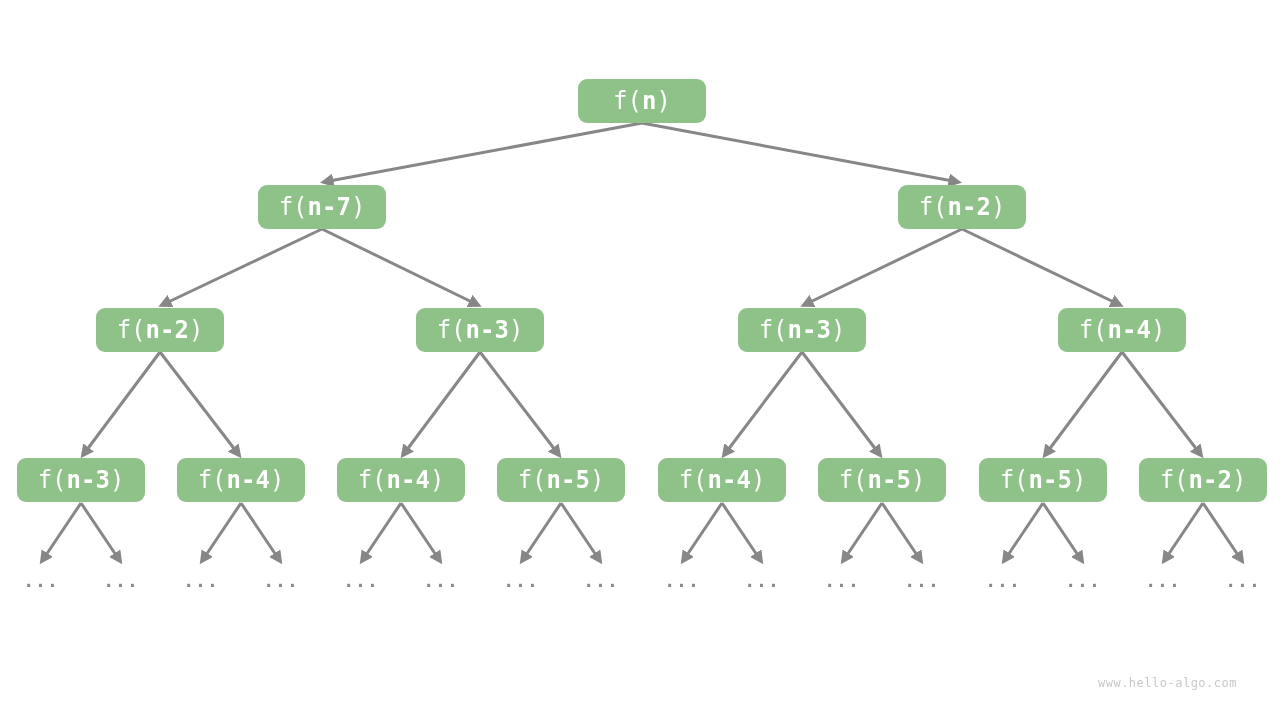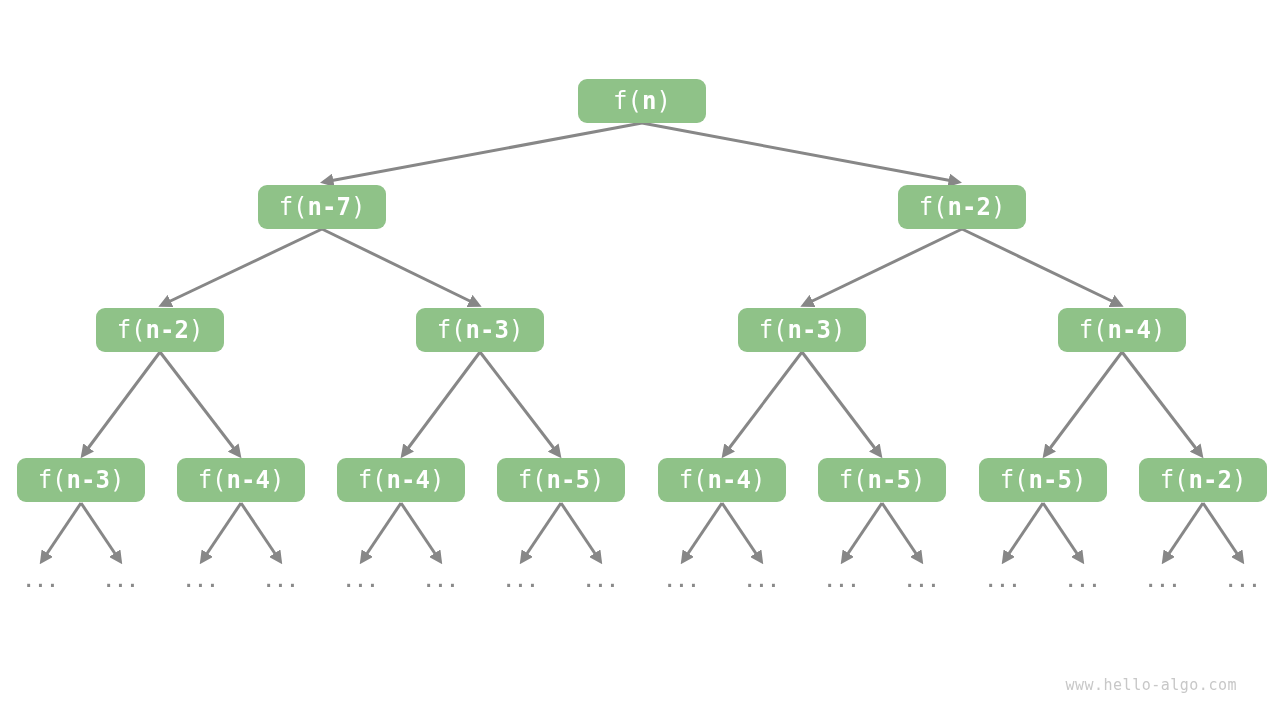--- a/index.html
+++ b/index.html
@@ -50,21 +50,21 @@
     font-size: 18px;
     font-weight: bold;
     letter-spacing: 1px;
     top: 570px;
   }
   .watermark {
     position: absolute;
     right: 43px;
     top: 676px;
     color: var(--watermark);
-    font-size: 15px;
+    font-size: 12px;
     letter-spacing: 0.5px;
   }
 </style>
 </head>
 <body>
 
 <div class="stage">
 
   <svg class="edges" width="1280" height="720" viewBox="0 0 1280 720" xmlns="http://www.w3.org/2000/svg">
     <defs>

